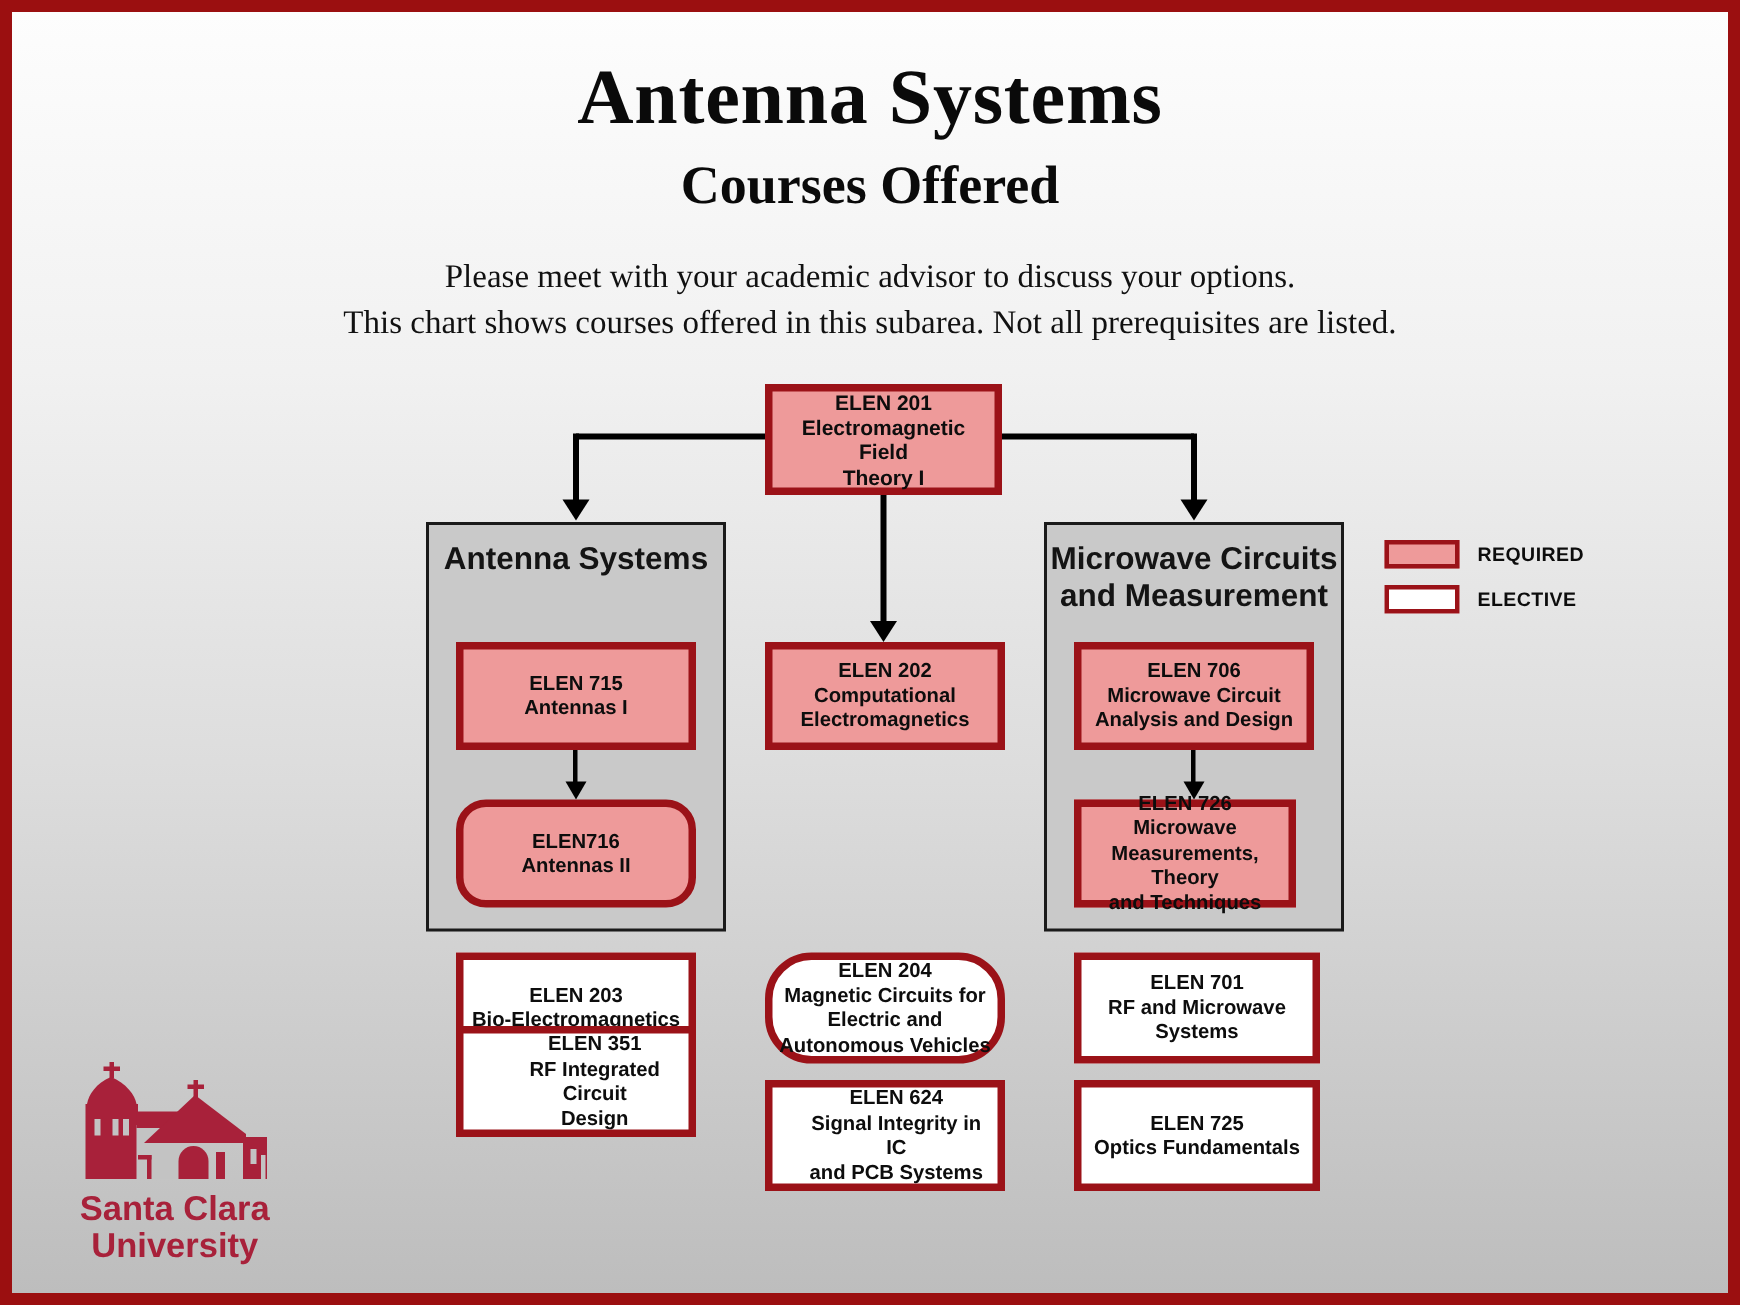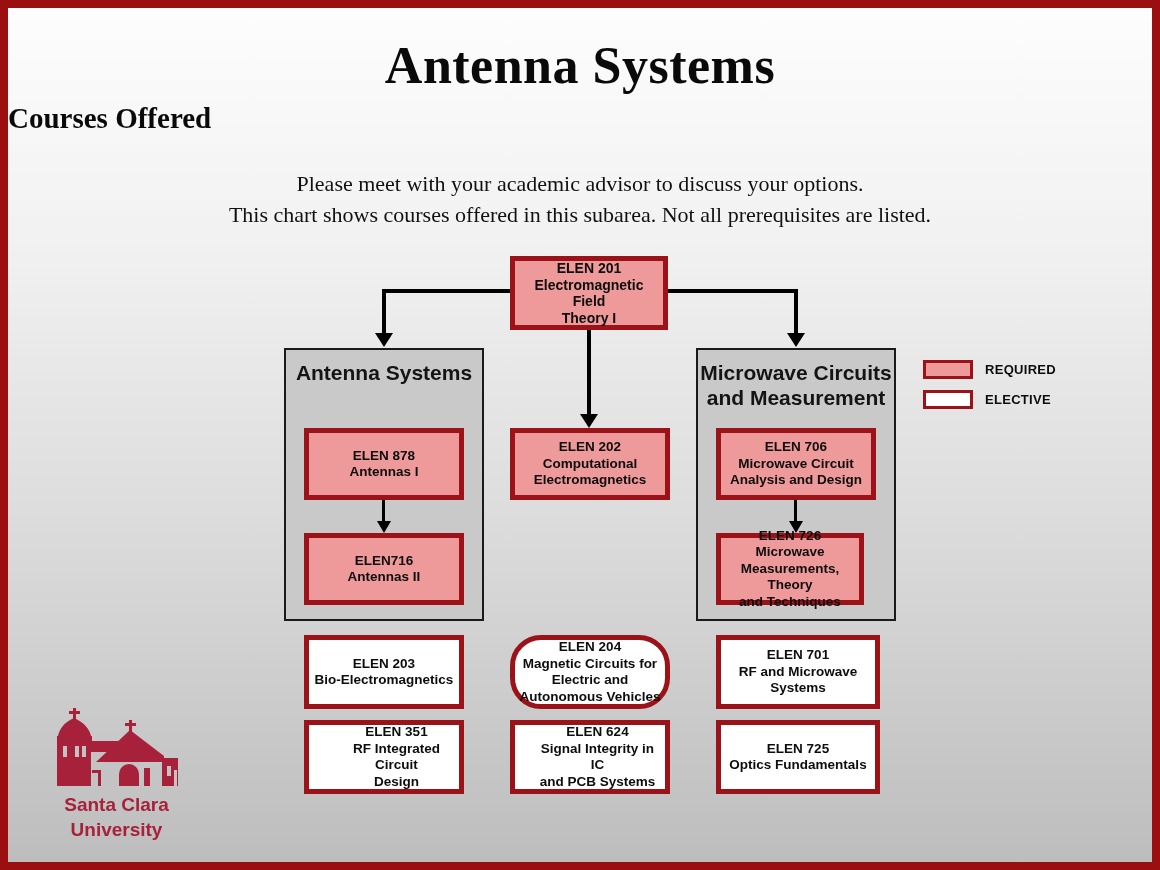--- a/index.html
+++ b/index.html
@@ -31,23 +31,24 @@
     font-family: "Liberation Serif", serif;
     font-weight: bold;
     font-size: 52px;
     color: #0a0a0a;
     letter-spacing: 0.5px;
   }
   .subtitle {
     position: absolute;
     left: 0; right: 0;
     top: 94px;
+    text-align: center;
     font-family: "Liberation Serif", serif;
     font-weight: bold;
-    font-size: 29px;
+    font-size: 36px;
     color: #0a0a0a;
   }
   .blurb {
     position: absolute;
     left: 0; right: 0;
     top: 160px;
     text-align: center;
     font-family: "Liberation Serif", serif;
     font-size: 22px;
     line-height: 31px;
@@ -132,21 +133,21 @@
     font-size: 13px;
     color: #0d0d0d;
     letter-spacing: 0.3px;
   }
 
   
   .logo { position: absolute; left: 36px; top: 700px; width: 190px; }
   .logo-text {
     text-align: center;
     font-weight: bold;
-    font-size: 19px;
+    font-size: 23px;
     line-height: 25px;
     color: #a8213a;
     margin-top: 2px;
     white-space: pre-line;
     width: 145px;
   }
 </style>
 </head>
 <body>
 
@@ -167,26 +168,26 @@
   <div class="vline" style="left:786px; top:281px; height:48px;"></div>
   <div class="arrow-down" style="left:779px; top:325px;"></div>
 
   <div class="vline" style="left:579px; top:322px; height:88px;"></div>
   <div class="arrow-down" style="left:572px; top:406px;"></div>
 
   <div class="group-box" style="left:276px; top:340px; width:200px; height:273px;">
     <div class="group-title">Antenna Systems</div>
   </div>
   <div class="course required" style="left:296px; top:420px; width:160px; height:72px;">
-    <span>ELEN 878
+    <span>ELEN 715
 Antennas I</span>
   </div>
   <div class="vline-thin" style="left:374px; top:492px; height:25px;"></div>
   <div class="arrow-down-sm" style="left:369px; top:513px;"></div>
-  <div class="course required" style="left:296px; top:525px; width:160px; height:72px;">
+  <div class="course required" style="left:296px; top:525px; width:160px; height:72px;border-radius:20px;">
     <span>ELEN716
 Antennas II</span>
   </div>
 
   <div class="group-box" style="left:688px; top:340px; width:200px; height:273px;">
     <div class="group-title">Microwave Circuits
 and Measurement</div>
   </div>
   <div class="course required" style="left:708px; top:420px; width:160px; height:72px;">
     <span>ELEN 706
@@ -211,21 +212,21 @@
   <div class="course required" style="left:502px; top:420px; width:160px; height:72px;">
     <span>ELEN 202
 Computational
 Electromagnetics</span>
   </div>
 
   <div class="course elective" style="left:296px; top:627px; width:160px; height:74px;">
     <span>ELEN 203
 Bio-Electromagnetics</span>
   </div>
-  <div class="course elective" style="left:296px; top:712px; width:160px; height:74px;padding-left:29px;">
+  <div class="course elective" style="left:296px; top:676px; width:160px; height:74px;padding-left:29px;">
     <span>ELEN 351
 RF Integrated Circuit
 Design</span>
   </div>
 
   <div class="course elective" style="left:502px; top:627px; width:160px; height:74px;border-radius:31px;">
     <span>ELEN 204
 Magnetic Circuits for
 Electric and
 Autonomous Vehicles</span>

